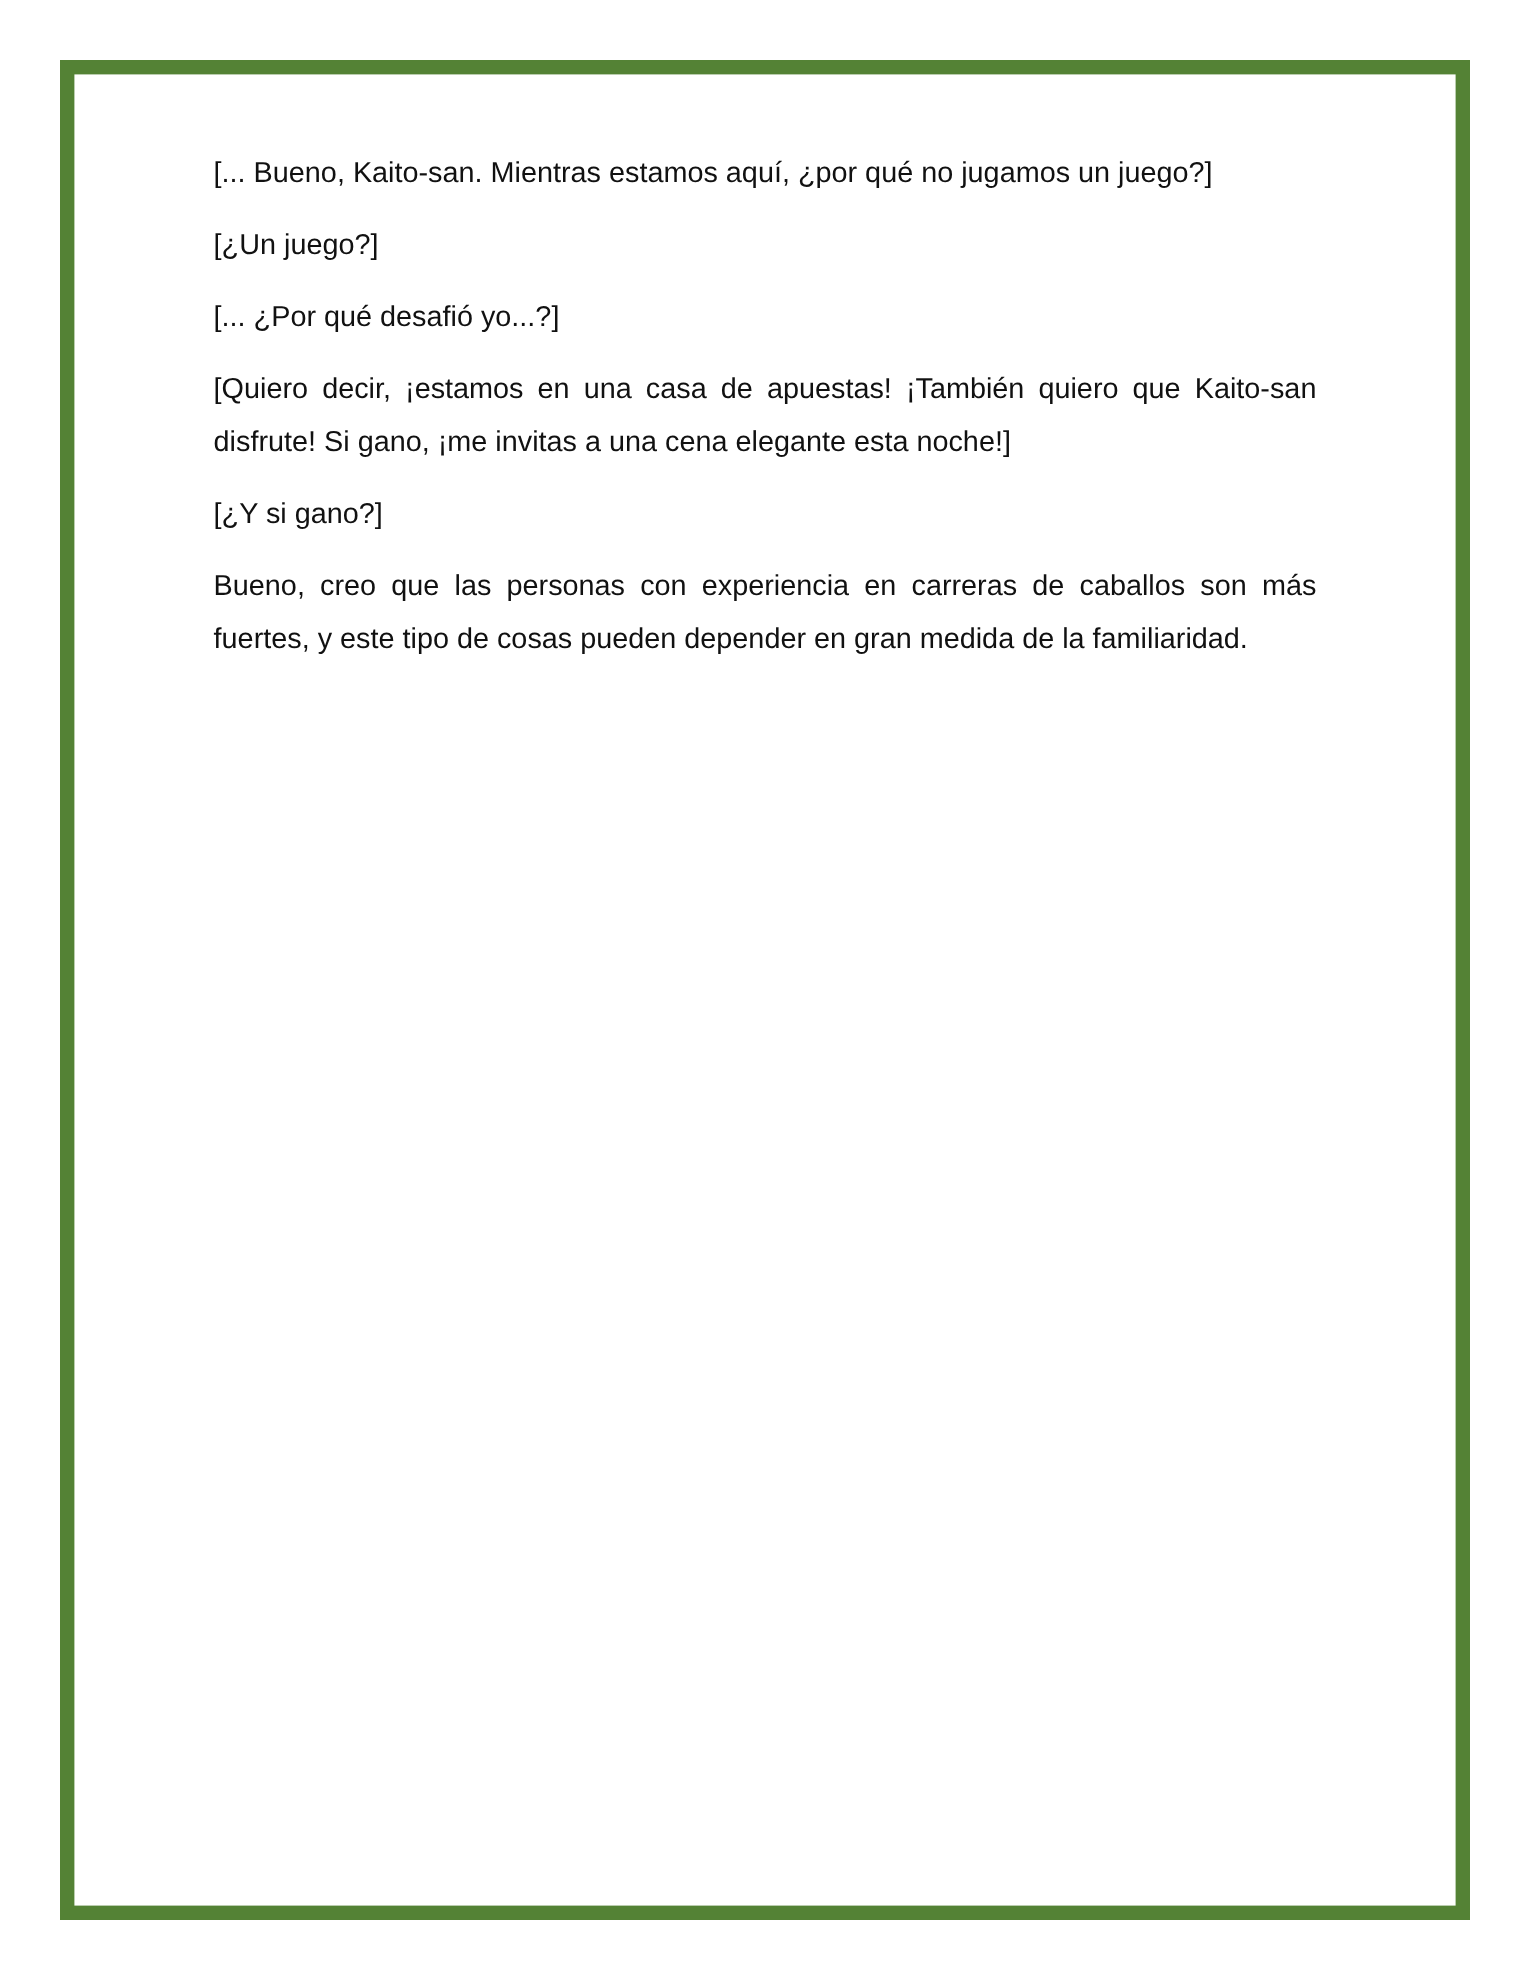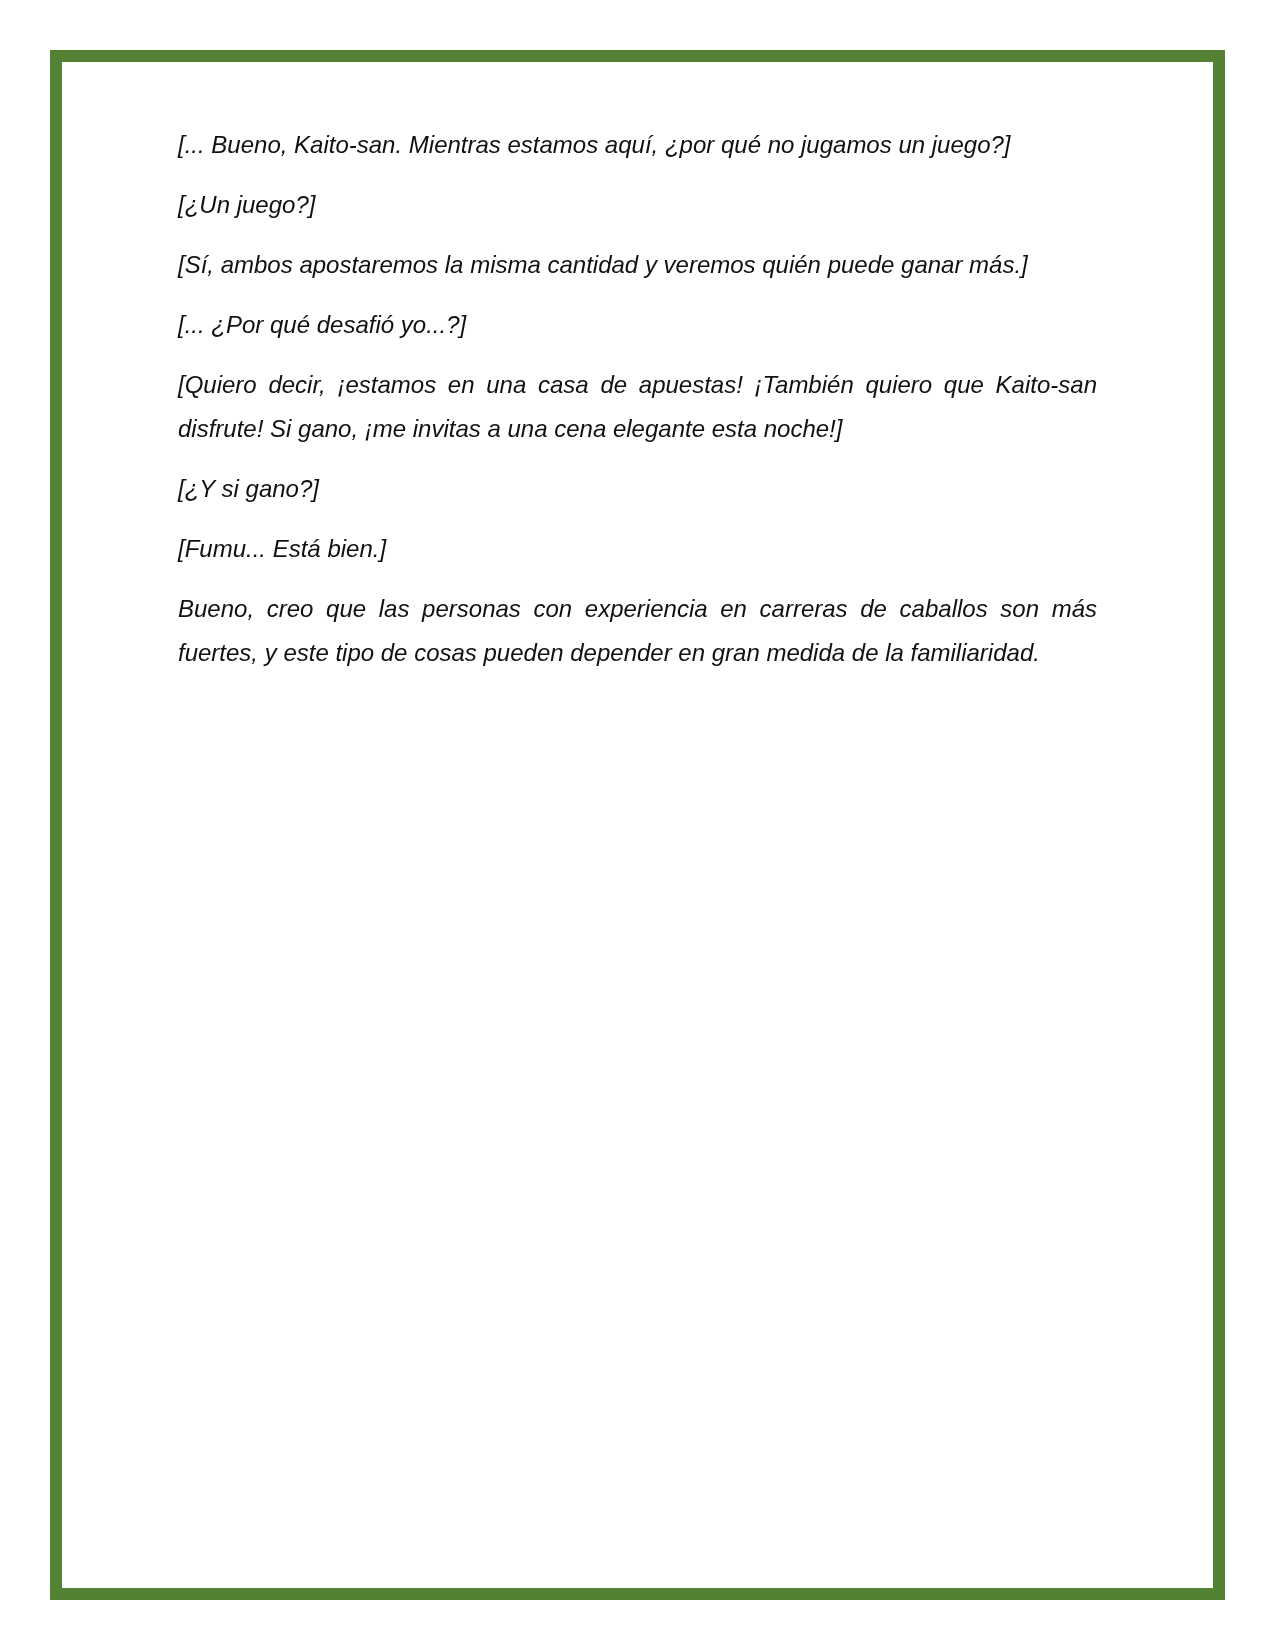--- a/index.html
+++ b/index.html
@@ -29,30 +29,27 @@
       top: 123px;
       width: 920px;
       font-family: "Liberation Sans", sans-serif;
       font-size: 24px;
       line-height: 44px;
       color: #111111;
     }
     .content p {
       margin: 0 1px 16px 0;
       text-align: justify;
-      font-style: italic;
     }
   </style>
 </head>
 <body>
 
 <div class="page-frame" style="border-color: rgb(84, 130, 53);"></div>
 
 <div class="content">
   <p>[... Bueno, Kaito-san. Mientras estamos aquí, ¿por qué no jugamos un juego?]</p>
   <p>[¿Un juego?]</p>
-  <p>[Sí, ambos apostaremos la misma cantidad y veremos quién puede ganar más.]</p>
   <p>[... ¿Por qué desafió yo...?]</p>
   <p>[Quiero decir, ¡estamos en una casa de apuestas! ¡También quiero que Kaito-san disfrute! Si gano, ¡me invitas a una cena elegante esta noche!]</p>
   <p>[¿Y si gano?]</p>
-  <p>[Fumu... Está bien.]</p>
   <p>Bueno, creo que las personas con experiencia en carreras de caballos son más fuertes, y este tipo de cosas pueden depender en gran medida de la familiaridad.</p>
 </div>
 
 </body></html>

